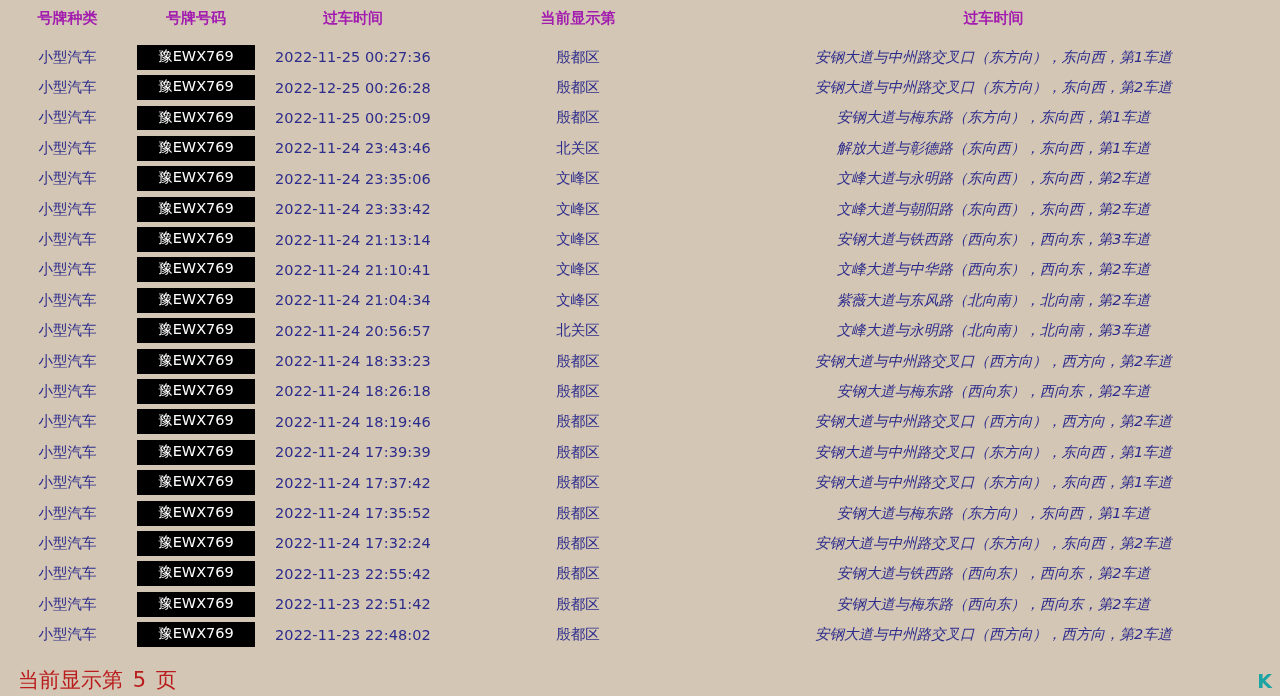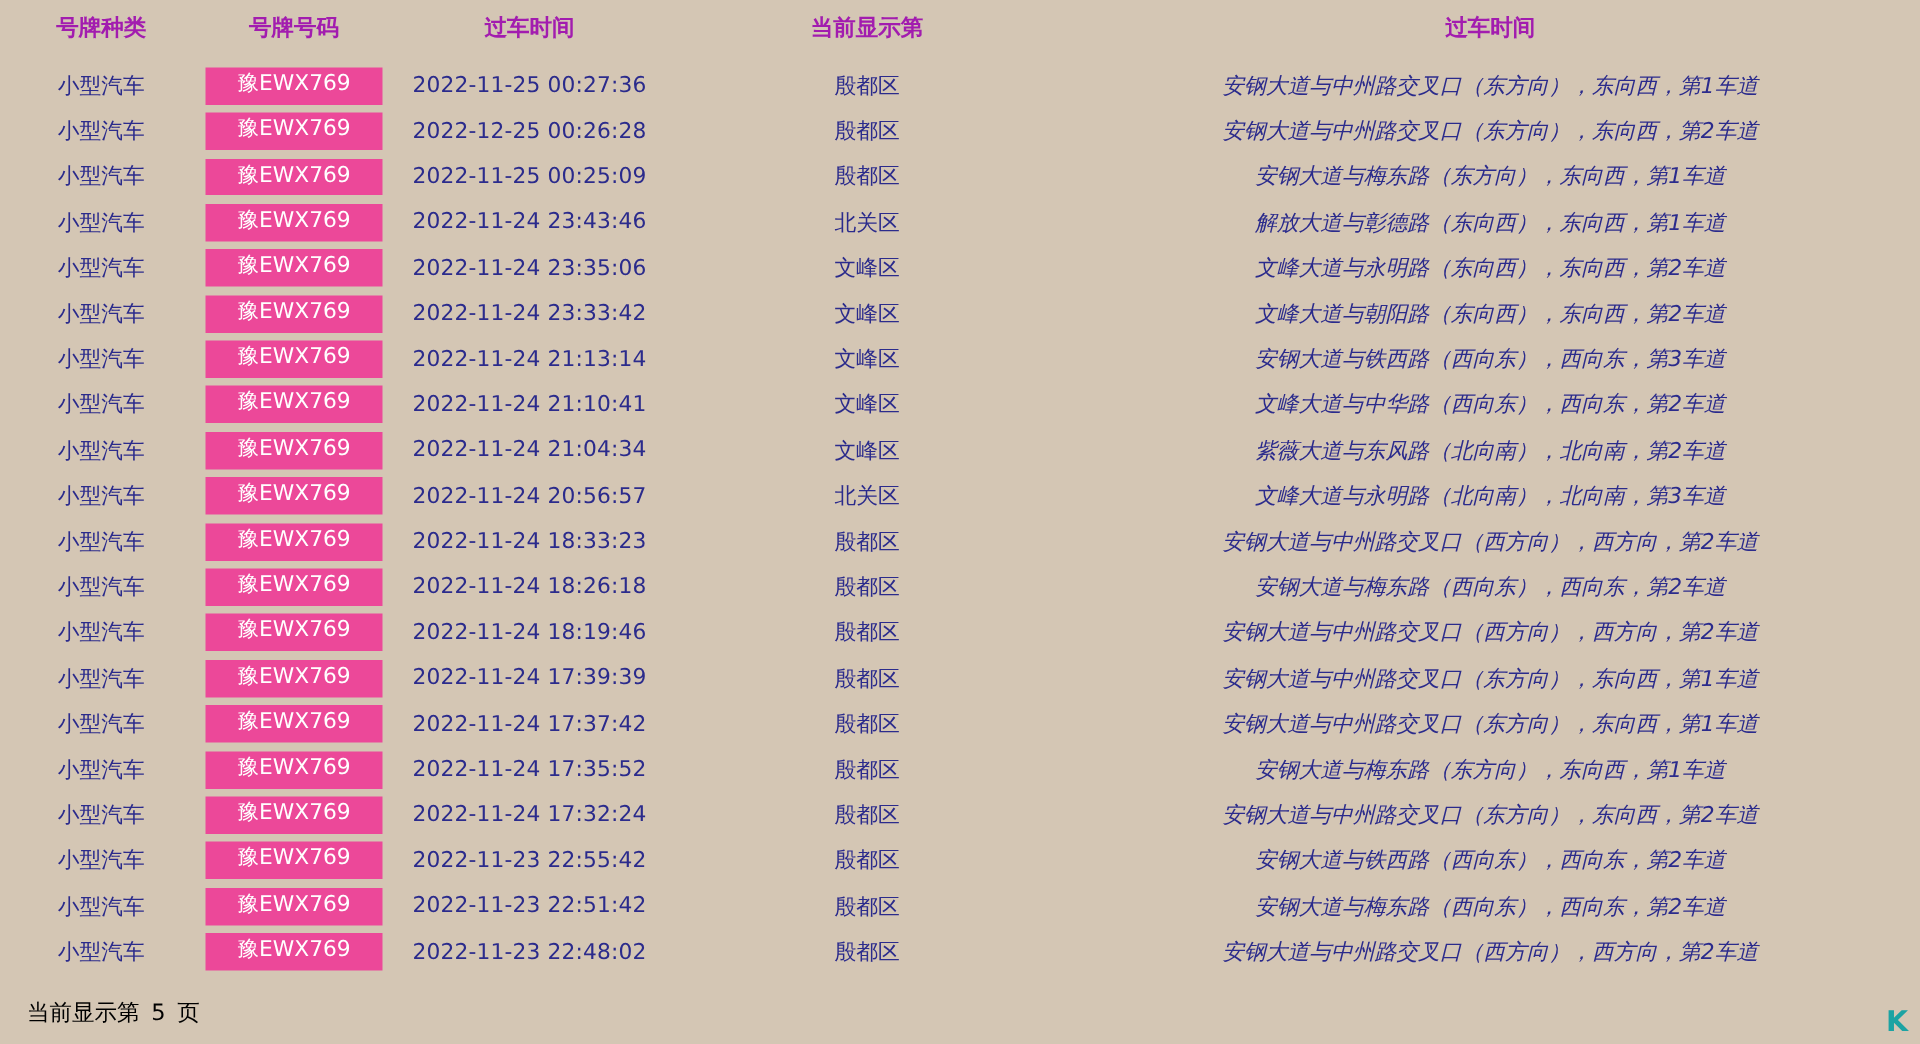--- a/index.html
+++ b/index.html
@@ -46,35 +46,35 @@
   col.c-area   { width: 258px; }
   col.c-place  { width: 573px; }
 
   td.cell-type  { font-size: 14.5px; }
   td.cell-time  { font-size: 14.5px; letter-spacing: 0.1px; }
   td.cell-area  { font-size: 14.5px; }
   td.cell-place { font-size: 14.5px; font-style: italic; }
 
   .plate-badge {
     display: inline-block;
-    background: #ec4899;
+    background: #000000;
     color: #ffffff;
     font-size: 14.5px;
     font-weight: normal;
     padding: 4px 10px 5px 10px;
     min-width: 118px;
     line-height: 1.1;
     letter-spacing: 0px;
   }
   .footer {
     position: absolute;
     left: 18px;
     top: 666px;
-    font-size: 15px;
-    color: #000000;
+    font-size: 21px;
+    color: #b91c1c;
   }
   .footer .page-num {
     display: inline-block;
     padding: 0 3px;
   }
   .wps-logo {
     position: absolute;
     right: 8px;
     bottom: 4px;
     color: #1ca3a3;

